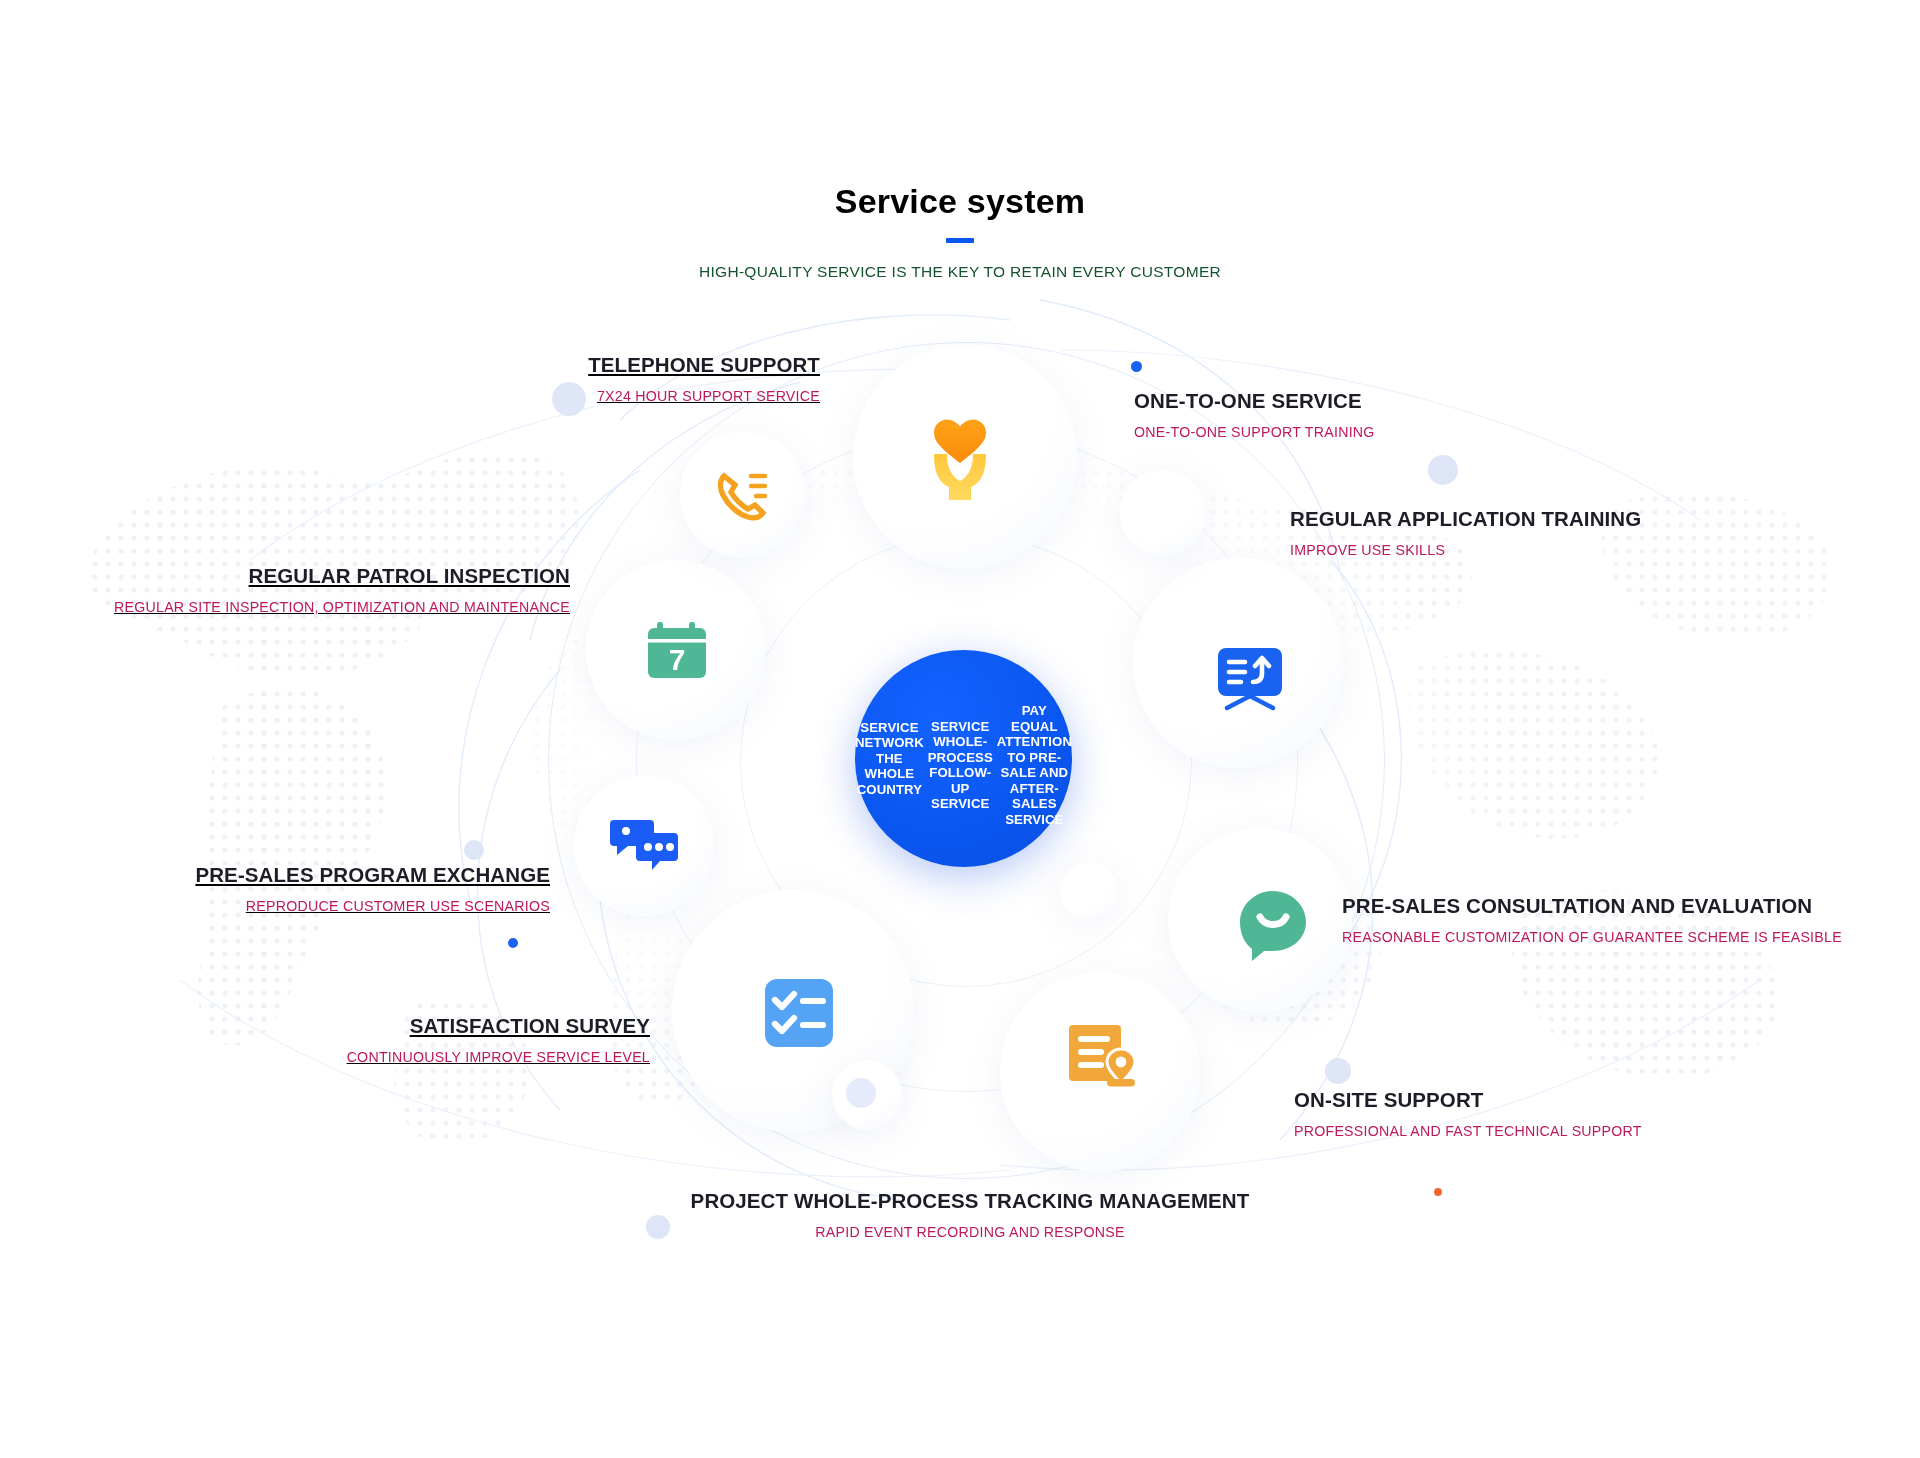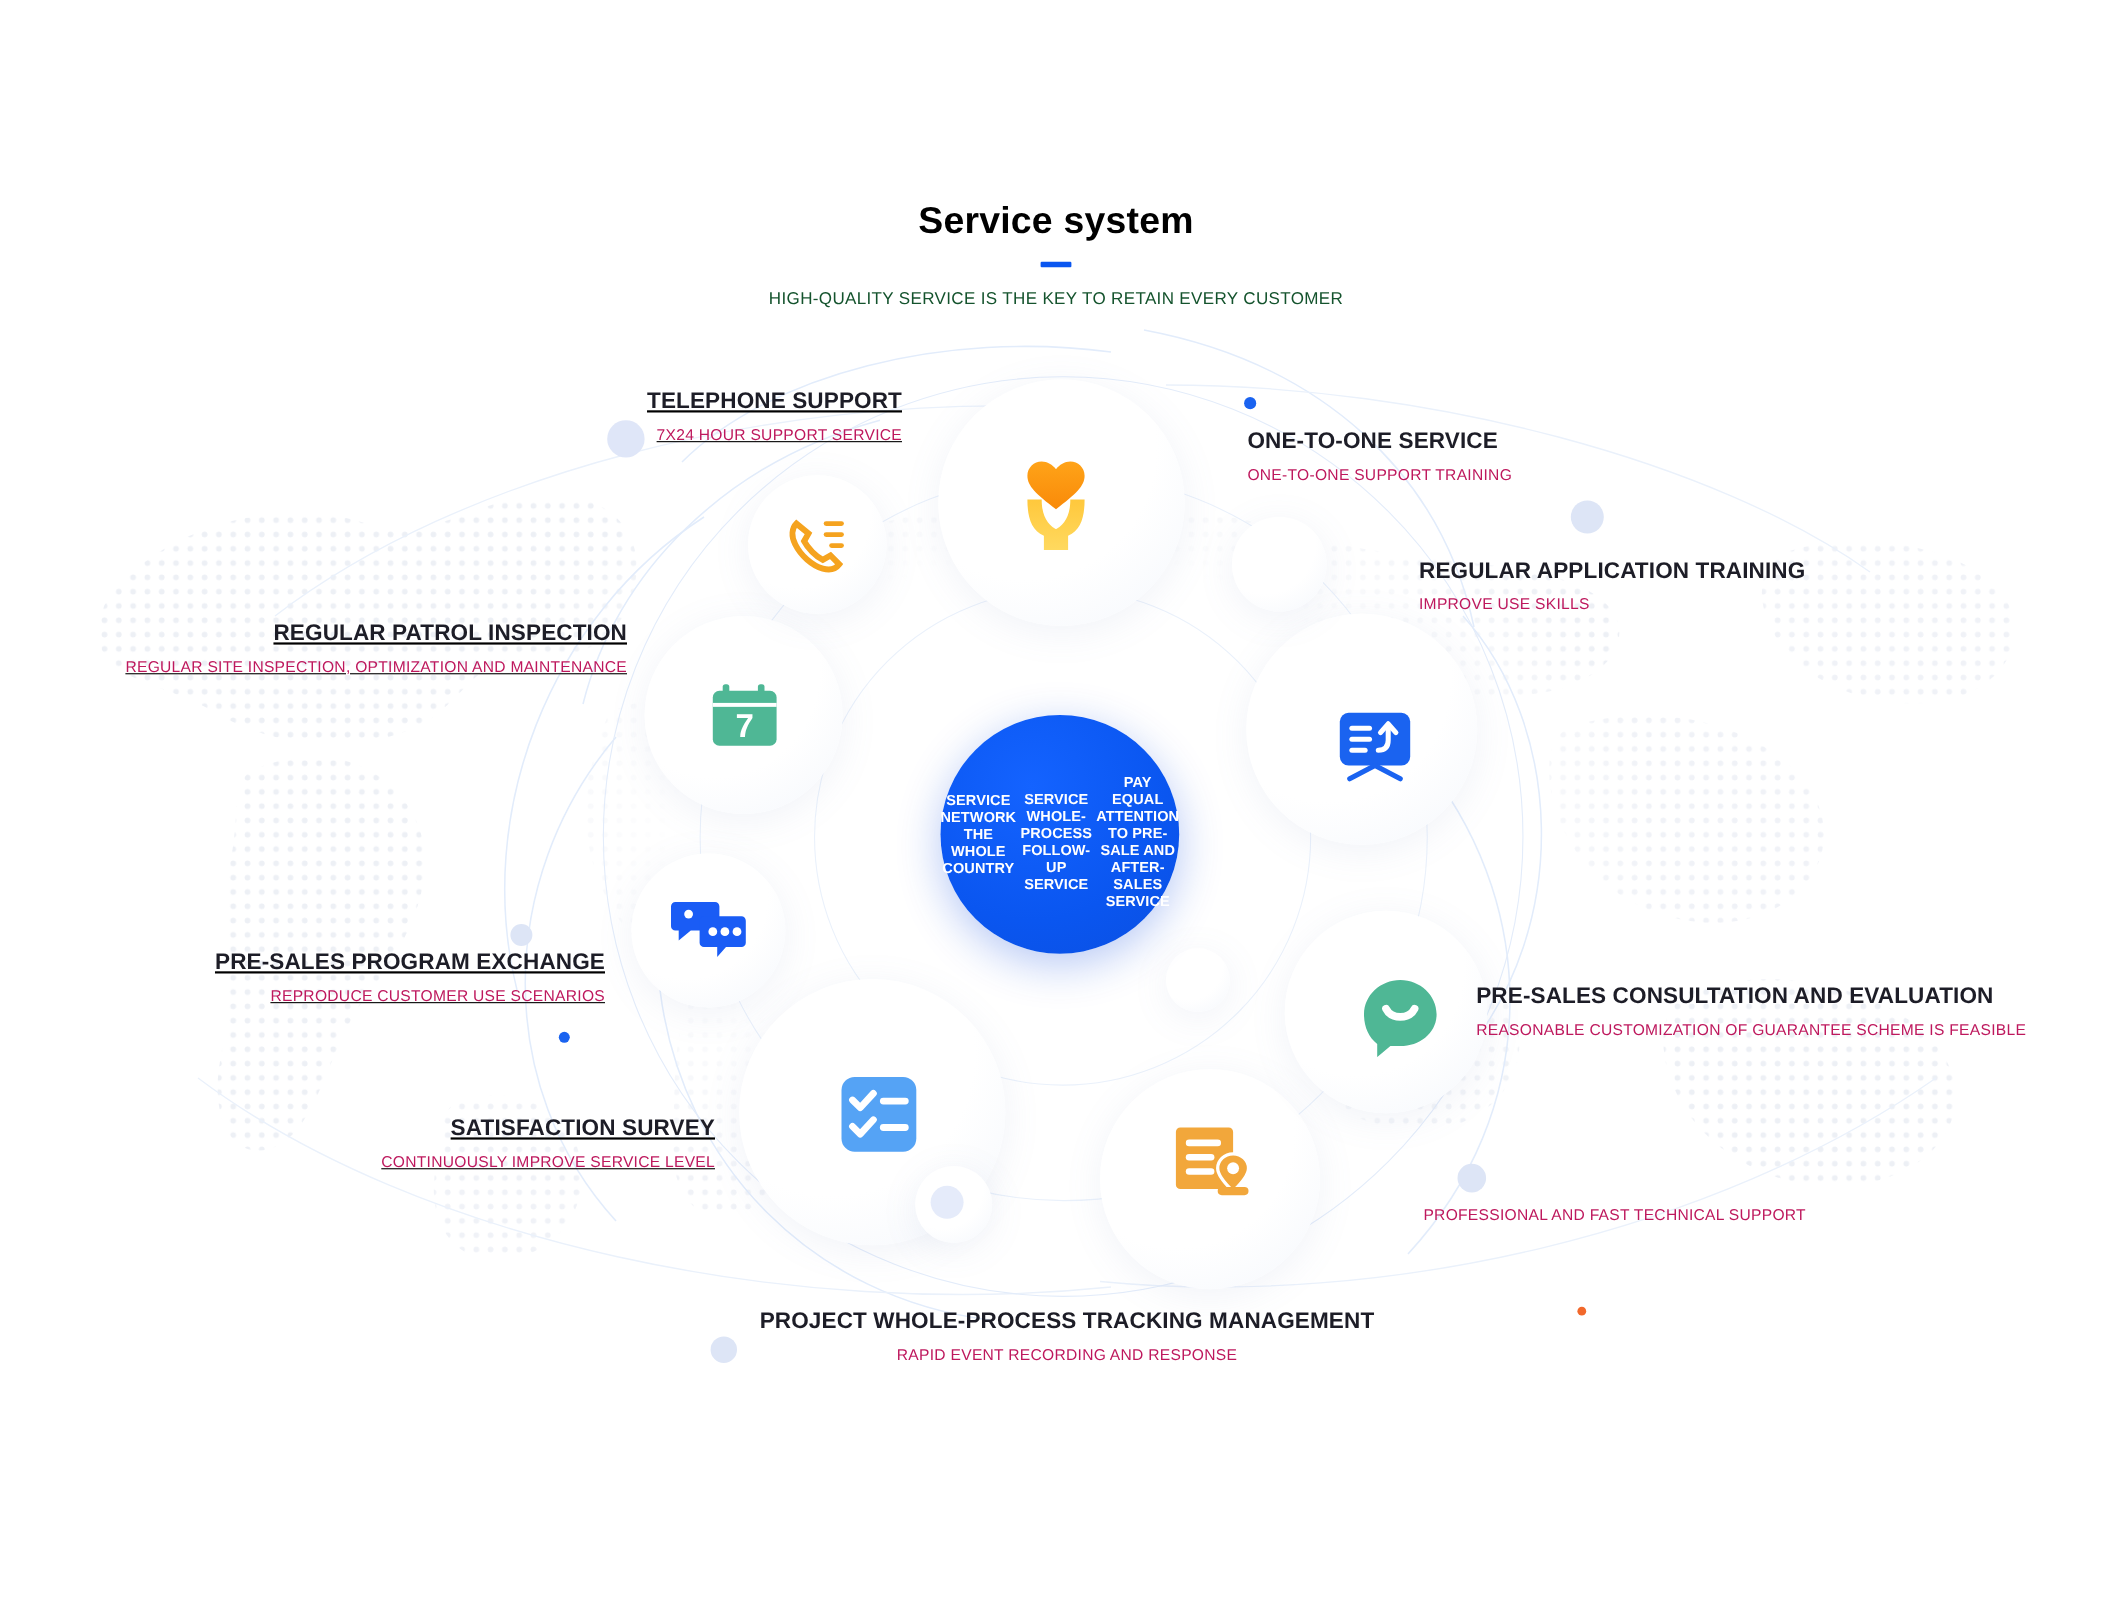--- a/index.html
+++ b/index.html
@@ -289,20 +289,21 @@
     <div class="lt">PRE-SALES CONSULTATION AND EVALUATION</div>
     <div class="ls">REASONABLE CUSTOMIZATION OF GUARANTEE SCHEME IS FEASIBLE</div>
   </div>
 
   <div class="label left" style="left:40px;top:1013px;width:610px;">
     <div class="lt">SATISFACTION SURVEY</div>
     <div class="ls">CONTINUOUSLY IMPROVE SERVICE LEVEL</div>
   </div>
 
   <div class="label right" style="left:1294px;top:1087px;width:600px;">
+    <div class="lt">ON-SITE SUPPORT</div>
     <div class="ls">PROFESSIONAL AND FAST TECHNICAL SUPPORT</div>
   </div>
 
   <div class="label" style="left:650px;top:1188px;width:640px;text-align:center;">
     <div class="lt">PROJECT WHOLE-PROCESS TRACKING MANAGEMENT</div>
     <div class="ls">RAPID EVENT RECORDING AND RESPONSE</div>
   </div>
 
   <div class="dot" style="left:552px;top:382px;width:34px;height:34px;background:#dfe6f8;"></div>
   <div class="dot" style="left:1131px;top:361px;width:11px;height:11px;background:#1a63f0;"></div>

